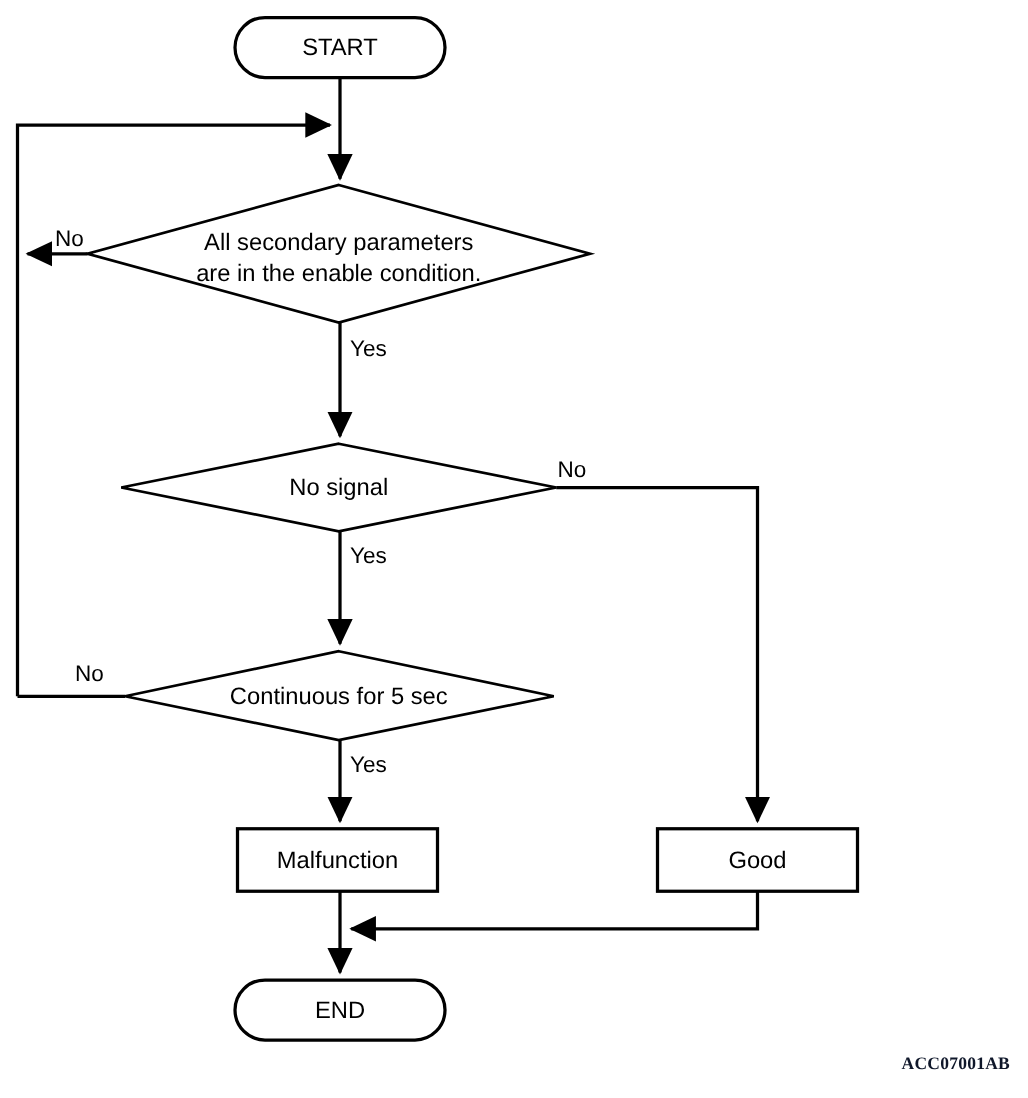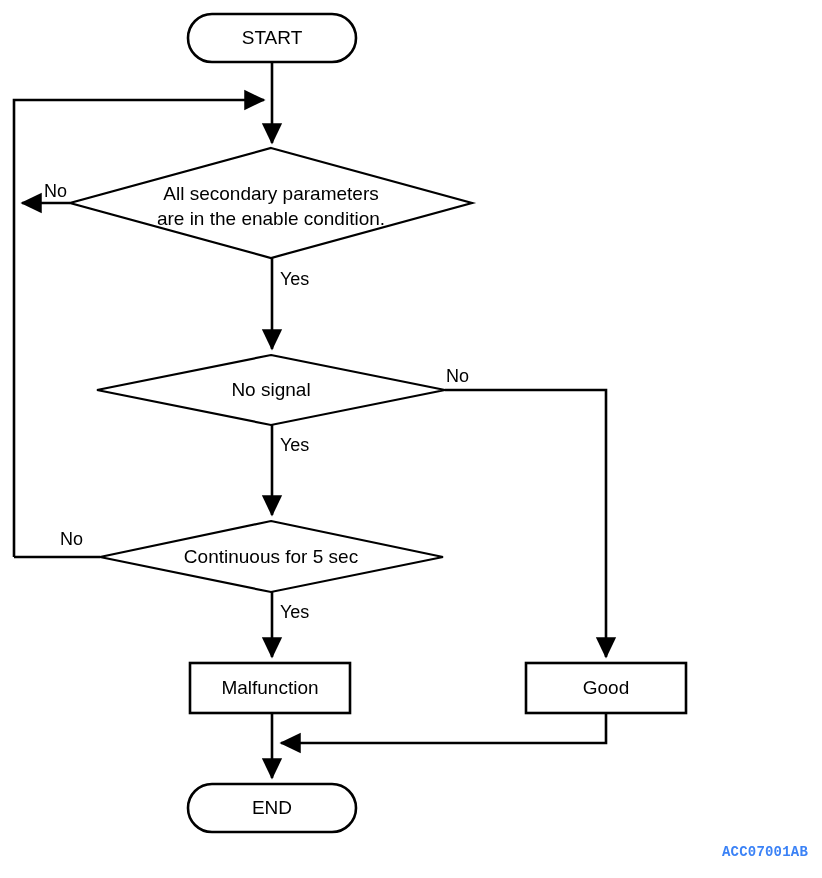--- a/index.html
+++ b/index.html
@@ -57,25 +57,25 @@
     font-family: "Liberation Sans", sans-serif;
     font-size: 18px;
     fill: #000000;
     text-anchor: start;
     dominant-baseline: middle;
   }
   .corner-code {
     position: absolute;
     right: 14px;
     bottom: 18px;
-    font-family: Liberation Mono, monospace;
+    font-family: Liberation Serif, serif;
     font-size: 14px;
     font-weight: bold;
     letter-spacing: 0.2px;
-    color: #3b82f6;
+    color: #0f172a;
     white-space: nowrap;
   }
 </style>
 </head>
 <body>
 
 <div id="page">
 
   <svg id="flow-svg" viewBox="0 0 822 878">
     <defs>

